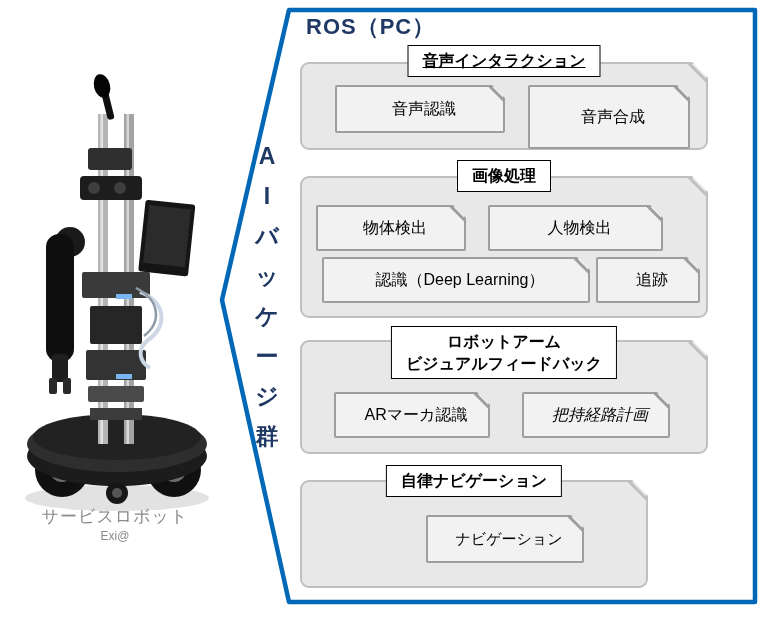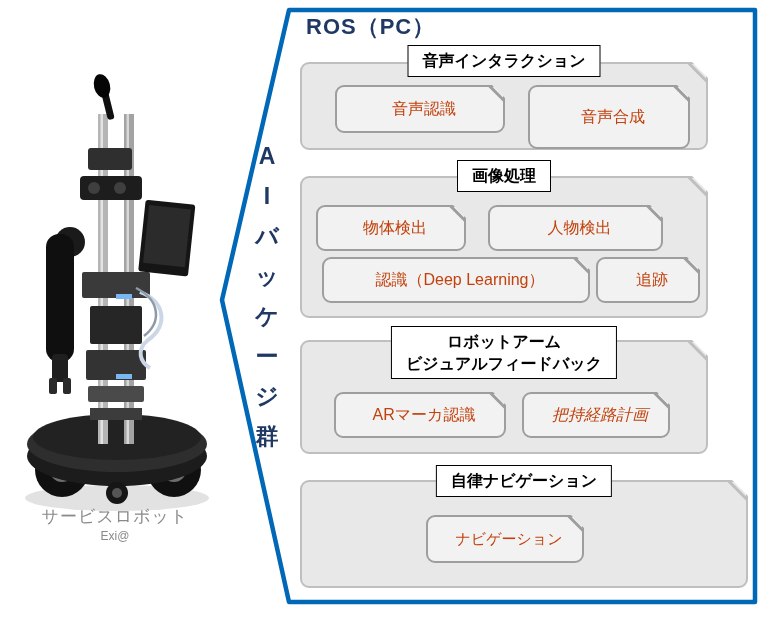--- a/index.html
+++ b/index.html
@@ -57,24 +57,24 @@
     padding: 4px 14px; text-align: center;
     font-size: 16px; font-weight: bold; color: #000000;
     line-height: 1.35; white-space: nowrap; z-index: 3;
   }
   .group-title span { display: block; }
 
   .block {
     position: absolute;
     background: #f2f2f2;
     border: 2px solid #9e9e9e;
-    border-radius: 9px;
+    border-radius: 2px;
     clip-path: polygon(0 0, calc(100% - 13px) 0, 100% 13px, 100% 100%, 0 100%);
     display: flex; align-items: center; justify-content: center;
-    font-size: 16px; color: #c2410c; text-align: center;
+    font-size: 16px; color: #000000; text-align: center;
     z-index: 2;
     padding-left: 8px;
   }
   .block::after {
     content: ""; position: absolute; width: 22px; height: 3px;
     background: #9e9e9e; top: 5px; right: -4.5px; transform: rotate(45deg);
   }
 </style>
 </head>
 <body>
@@ -152,21 +152,21 @@
     <span>バ</span>
     <span>ッ</span>
     <span>ケ</span>
     <span>ー</span>
     <span>ジ</span>
     <span>群</span>
   </div>
 
   <div class="group" style="left:300px; top:62px; width:408px; height:88px;">
     <div class="group-bg"></div>
-    <div class="group-title" style="top:-17px;">
+    <div class="group-title" style="top:-17px;text-decoration:underline;">
       <span>音声インタラクション</span>
     </div>
     <div class="block" style="left:35px; top:23px; width:170px; height:48px;">
       <span>音声認識</span>
     </div>
     <div class="block" style="left:228px; top:23px; width:162px; height:64px;">
       <span>音声合成</span>
     </div>
   </div>
 
@@ -188,29 +188,29 @@
       <span>追跡</span>
     </div>
   </div>
 
   <div class="group" style="left:300px; top:340px; width:408px; height:114px;">
     <div class="group-bg"></div>
     <div class="group-title" style="top:-14px;">
       <span>ロボットアーム</span>
       <span>ビジュアルフィードバック</span>
     </div>
-    <div class="block" style="left:34px; top:52px; width:172px; height:46px;">
+    <div class="block" style="left:34px; top:52px; width:156px; height:46px;">
       <span>ARマーカ認識</span>
     </div>
     <div class="block" style="left:222px; top:52px; width:148px; height:46px;font-style:italic;">
       <span>把持経路計画</span>
     </div>
   </div>
 
-  <div class="group" style="left:300px; top:480px; width:448px; height:108px;">
+  <div class="group" style="left:300px; top:480px; width:348px; height:108px;">
     <div class="group-bg"></div>
     <div class="group-title" style="top:-15px;">
       <span>自律ナビゲーション</span>
     </div>
     <div class="block" style="left:126px; top:35px; width:158px; height:48px; font-size:15px;">
       <span>ナビゲーション</span>
     </div>
   </div>
 
 </div>

